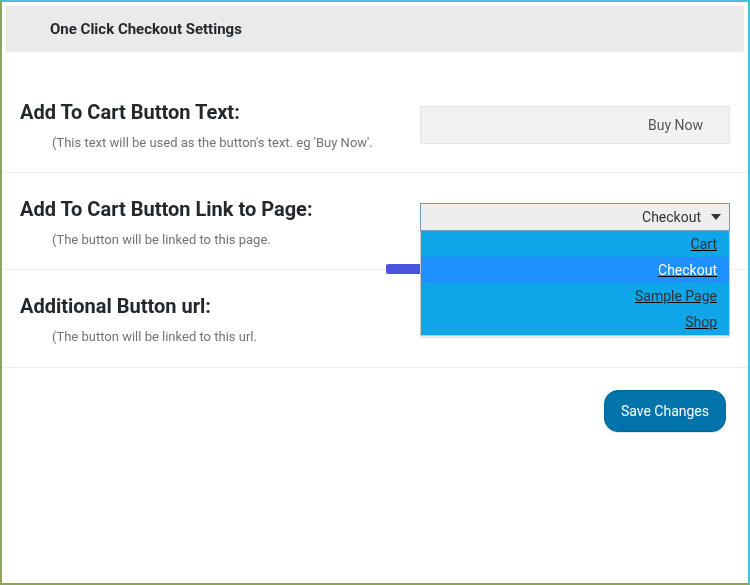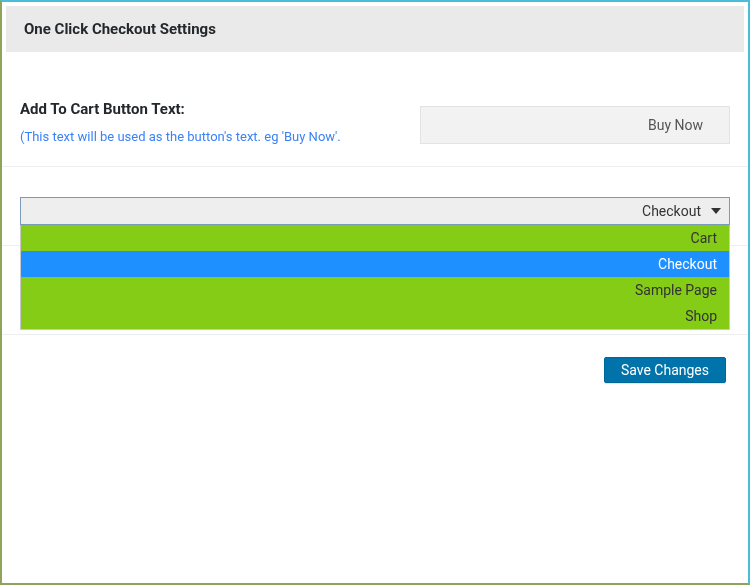--- a/index.html
+++ b/index.html
@@ -25,49 +25,51 @@
     }
     .header {
       background: #eaeaea;
       padding: 14px 18px;
       margin: 4px 4px 0 4px;
     }
     .header h2 {
       font-size: 15px;
       font-weight: 700;
       color: #23282d;
+      margin-left: 26px;
     }
     .content {
       padding: 0 0 0 0;
     }
     .field-row {
       padding: 24px 18px 20px 18px;
       display: flex;
       align-items: flex-start;
       border-bottom: 1px solid #eceeef;
       position: relative;
     }
     .field-row.first {
       padding-top: 48px;
     }
     .field-left {
       width: 400px;
       padding-right: 16px;
     }
     .field-label {
-      font-size: 15px;
+      font-size: 20px;
       font-weight: 700;
       color: #23282d;
       margin-bottom: 10px;
       display: block;
     }
     .field-help {
       font-size: 13px;
-      color: #3b82f6;
+      color: #737373;
       line-height: 1.4;
+      margin-left: 32px;
     }
     .field-right {
       flex: 1;
       padding-top: 6px;
     }
     .form-control {
       width: 100%;
       background: #f2f2f2;
       border: 1px solid #e3e3e3;
       padding: 10px 26px;
@@ -99,24 +101,25 @@
       height: 0;
       border-left: 5px solid transparent;
       border-right: 5px solid transparent;
       border-top: 6px solid #333;
     }
     .dropdown-list {
       position: absolute;
       left: 0;
       top: 100%;
       width: 100%;
-      background: #84cc16;
+      background: #0ea5e9;
       border: 1px solid #c9c9c9;
       border-top: none;
       z-index: 100;
+      text-decoration: underline;
     }
     .dropdown-item {
       padding: 5px 12px;
       font-size: 14px;
       color: #333;
       cursor: pointer;
     }
     .dropdown-item.selected {
       background: #1e90ff;
       color: #fff;
@@ -129,22 +132,22 @@
       pointer-events: none;
     }
     .save-row {
       text-align: right;
       padding: 22px 22px 0 0;
     }
     .save-button {
       background: #0073aa;
       color: #fff;
       border: 1px solid #006799;
-      border-radius: 2px;
-      padding: 4px 16px;
+      border-radius: 14px;
+      padding: 12px 16px;
       font-size: 14px;
       cursor: pointer;
       box-shadow: 0 1px 0 rgba(0,0,0,0.1);
     }
   </style>
 </head>
 <body>
 
 <div class="outer">
   <div class="header">
@@ -157,38 +160,46 @@
       <div class="field-left">
         <label class="field-label">Add To Cart Button Text:</label>
         <div class="field-help">(This text will be used as the button's text. eg 'Buy Now'.</div>
       </div>
       <div class="field-right">
         <input type="text" class="form-control" value="Buy Now" style="">
       </div>
     </div>
 
     <div class="field-row">
+      <div class="field-left">
+        <label class="field-label">Add To Cart Button Link to Page:</label>
+        <div class="field-help">(The button will be linked to this page.</div>
+      </div>
       <div class="field-right">
         <div class="select-box">
           <div class="select-display">
             <span>Checkout</span>
             <span class="select-caret"></span>
           </div>
           <div class="dropdown-list">
             <div class="dropdown-item">Cart</div>
             <div class="dropdown-item selected">Checkout</div>
             <div class="dropdown-item">Sample Page</div>
             <div class="dropdown-item">Shop</div>
           </div>
         </div>
       </div>
     </div>
 
 
     <div class="field-row">
+      <div class="field-left">
+        <label class="field-label">Additional Button url:</label>
+        <div class="field-help">(The button will be linked to this url.</div>
+      </div>
       <div class="field-right">
         <input type="text" class="form-control" value="" style="">
       </div>
     </div>
 
     <div class="save-row">
       <button class="save-button">Save Changes</button>
     </div>
 
   </div>

